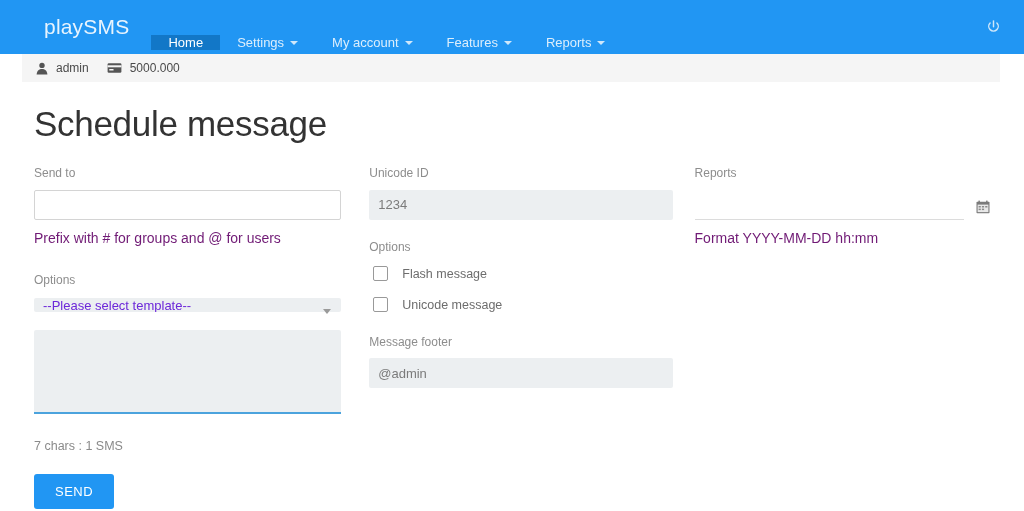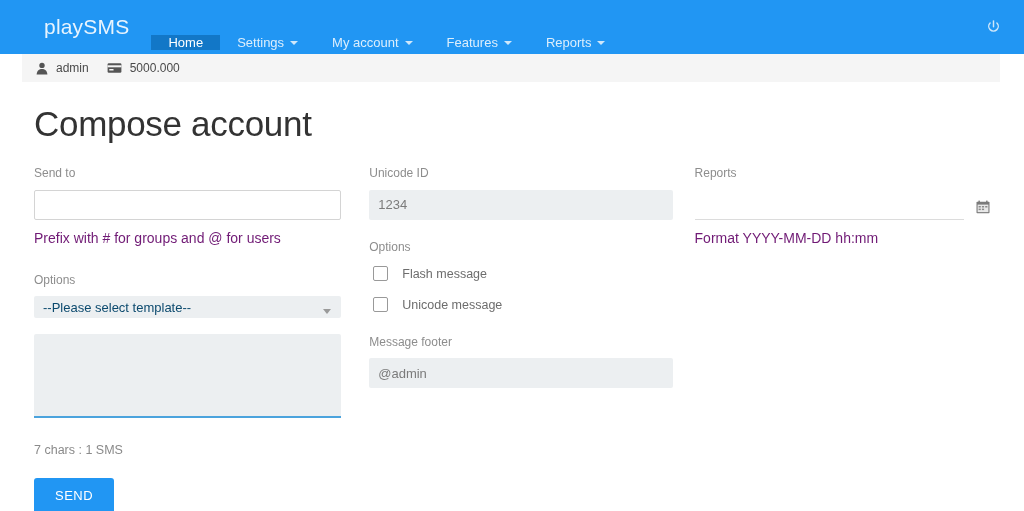--- a/index.html
+++ b/index.html
@@ -161,27 +161,27 @@
     font-size: 13px;
     color: #7b7b7b;
     padding: 0 9px;
     outline: none;
   }
 
   
   .select-wrap { position: relative; width: 100%; }
   .select-box {
     width: 100%;
-    height: 22px;
+    height: 14px;
     border: none;
     border-radius: 2px;
     background: #eceff1;
     font-family: "Liberation Sans", sans-serif;
     font-size: 13px;
-    color: #0c4a6e;
+    color: #6d28d9;
     padding: 0 26px 0 9px;
     outline: none;
     appearance: none;
     -webkit-appearance: none;
     -moz-appearance: none;
     cursor: pointer;
   }
   .select-arrow {
     position: absolute;
     right: 10px; top: 13px;
@@ -343,21 +343,21 @@
         <rect x="0.6" y="3.3" width="13.8" height="2.0" fill="#f5f5f5"></rect>
         <rect x="2.2" y="7.1" width="4.4" height="1.5" rx="0.5" fill="#f5f5f5"></rect>
       </svg>
     </span>
     <span class="stext">5000.000</span>
   </div>
 </div>
 
 <div class="page">
 
-  <h1 class="page-title">Compose account</h1>
+  <h1 class="page-title">Schedule message</h1>
 
   <div class="columns">
 
     <div class="col-left">
 
       <div class="field">
         <label class="flabel">Send to</label>
         <input class="input-box" type="text" value="" style="">
         <div class="fhelp">Prefix with # for groups and @ for users</div>
       </div>

